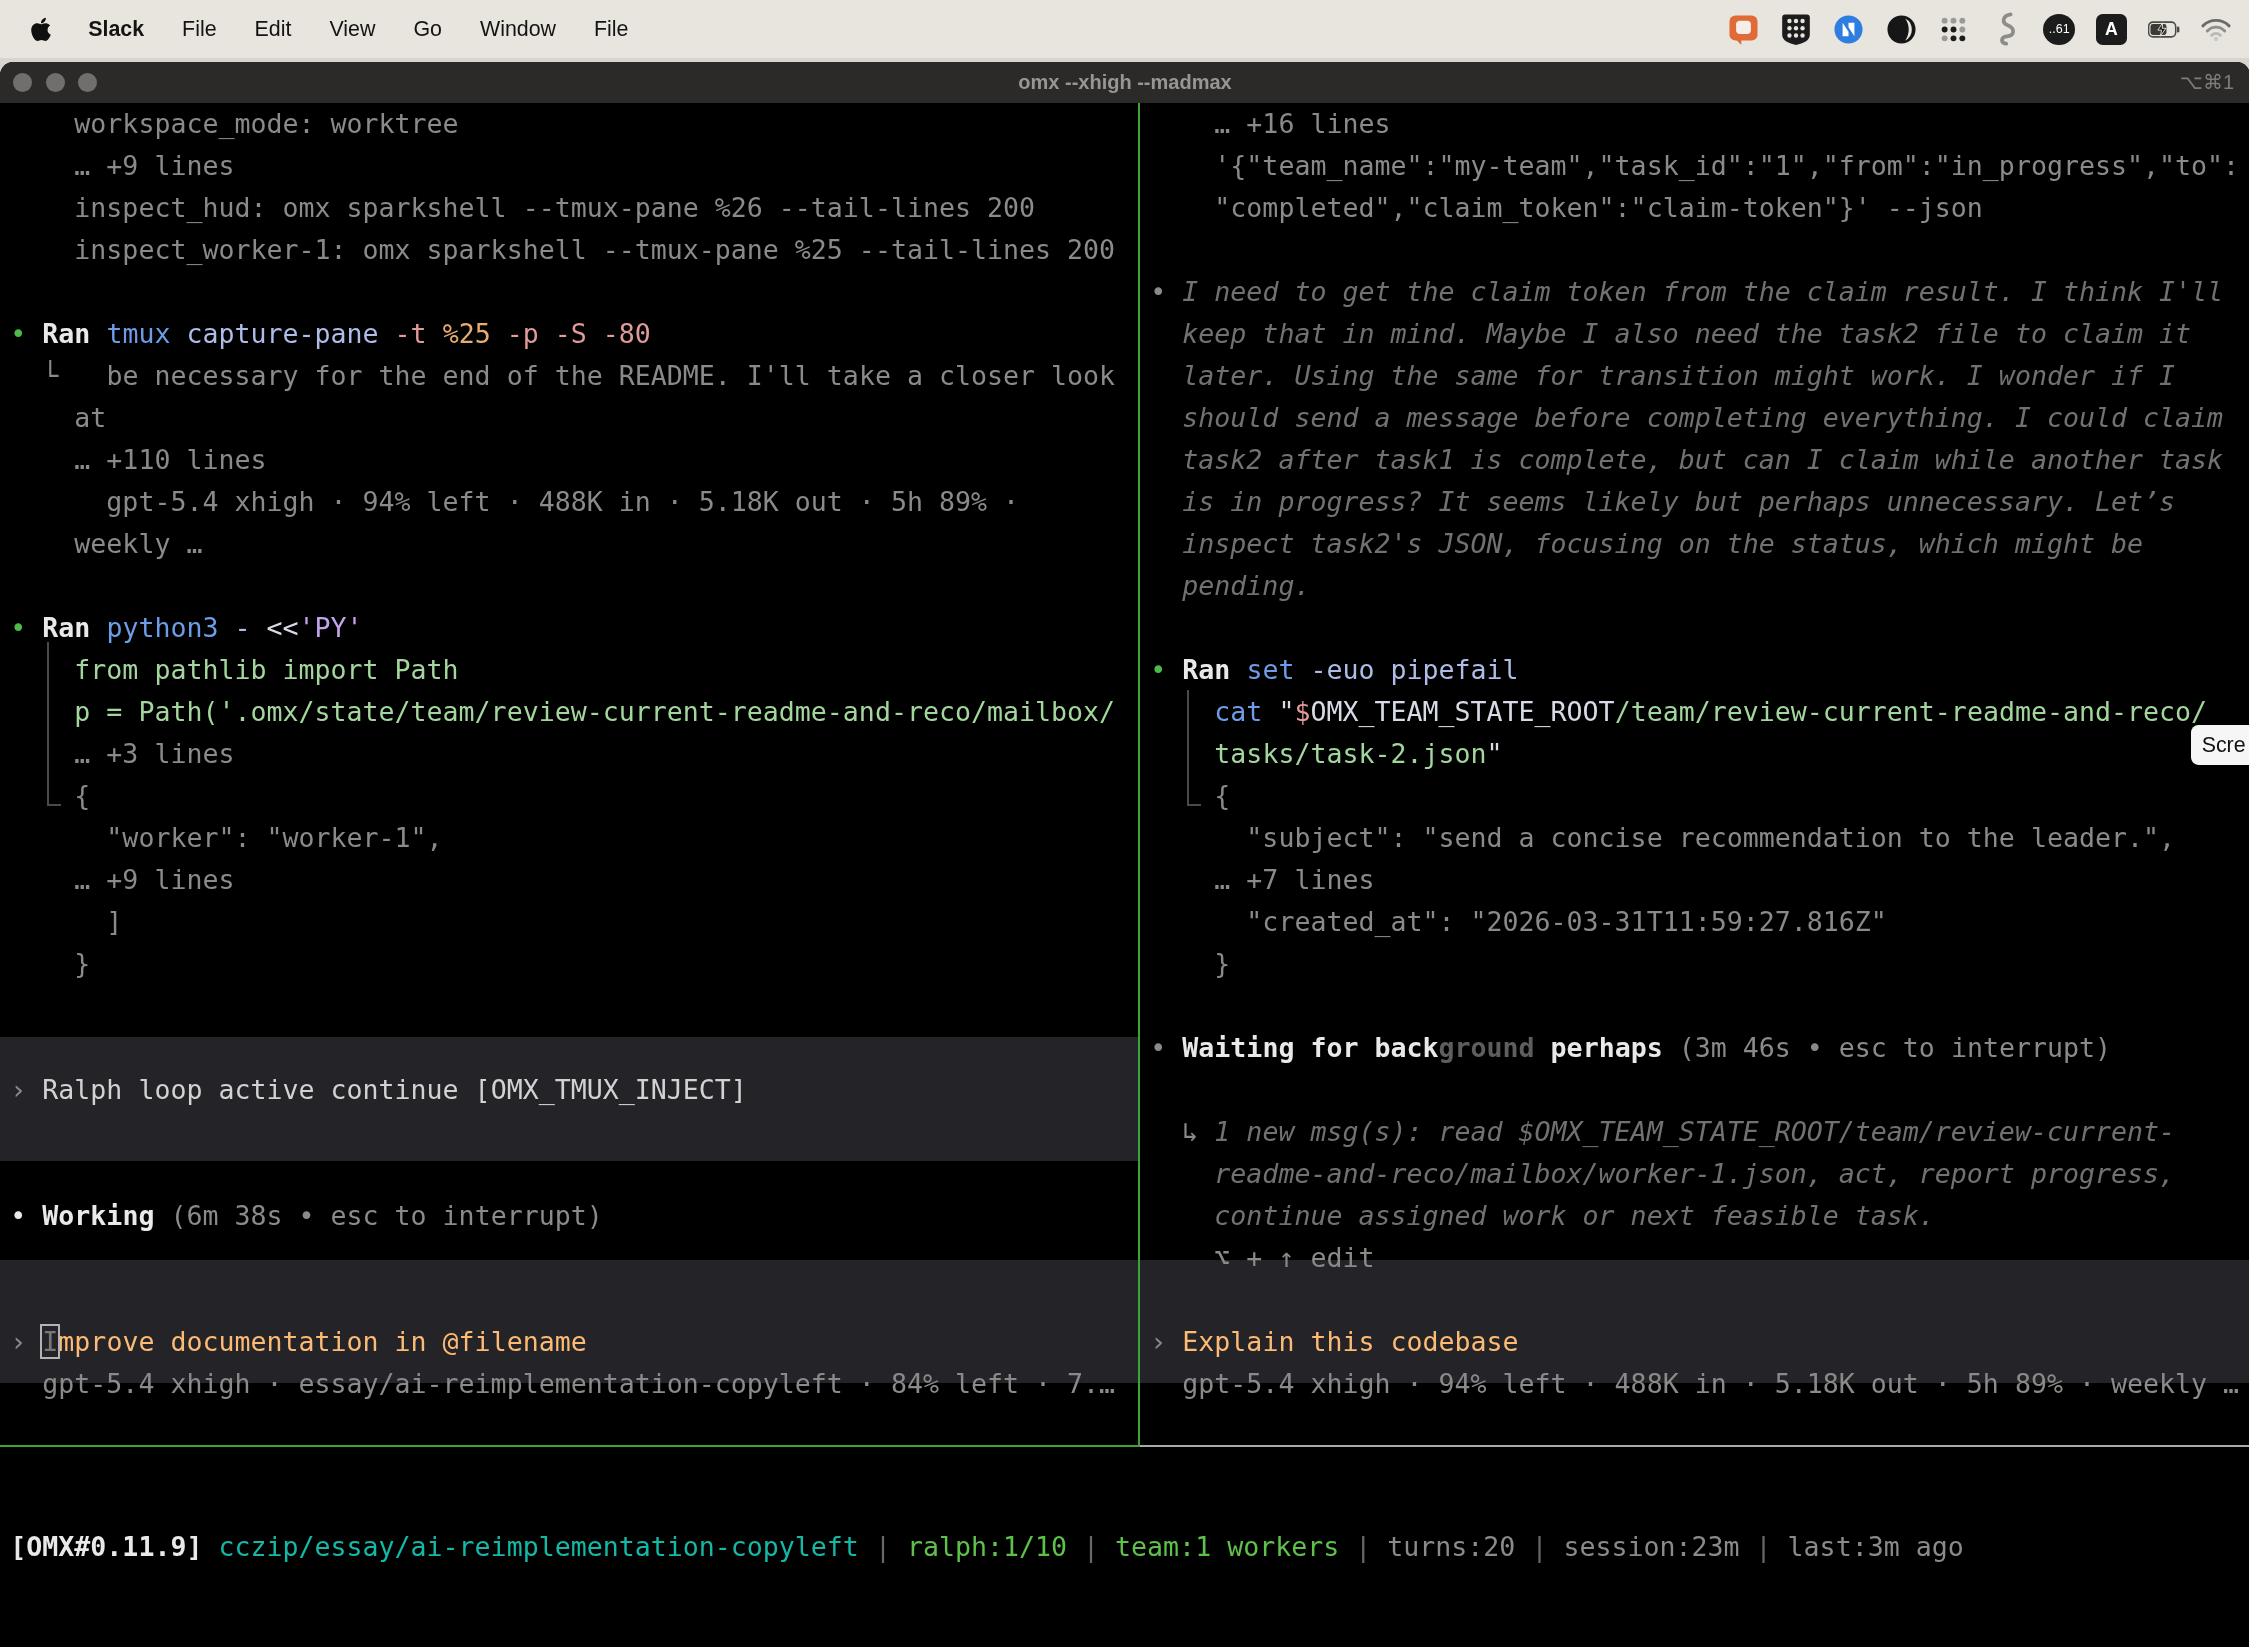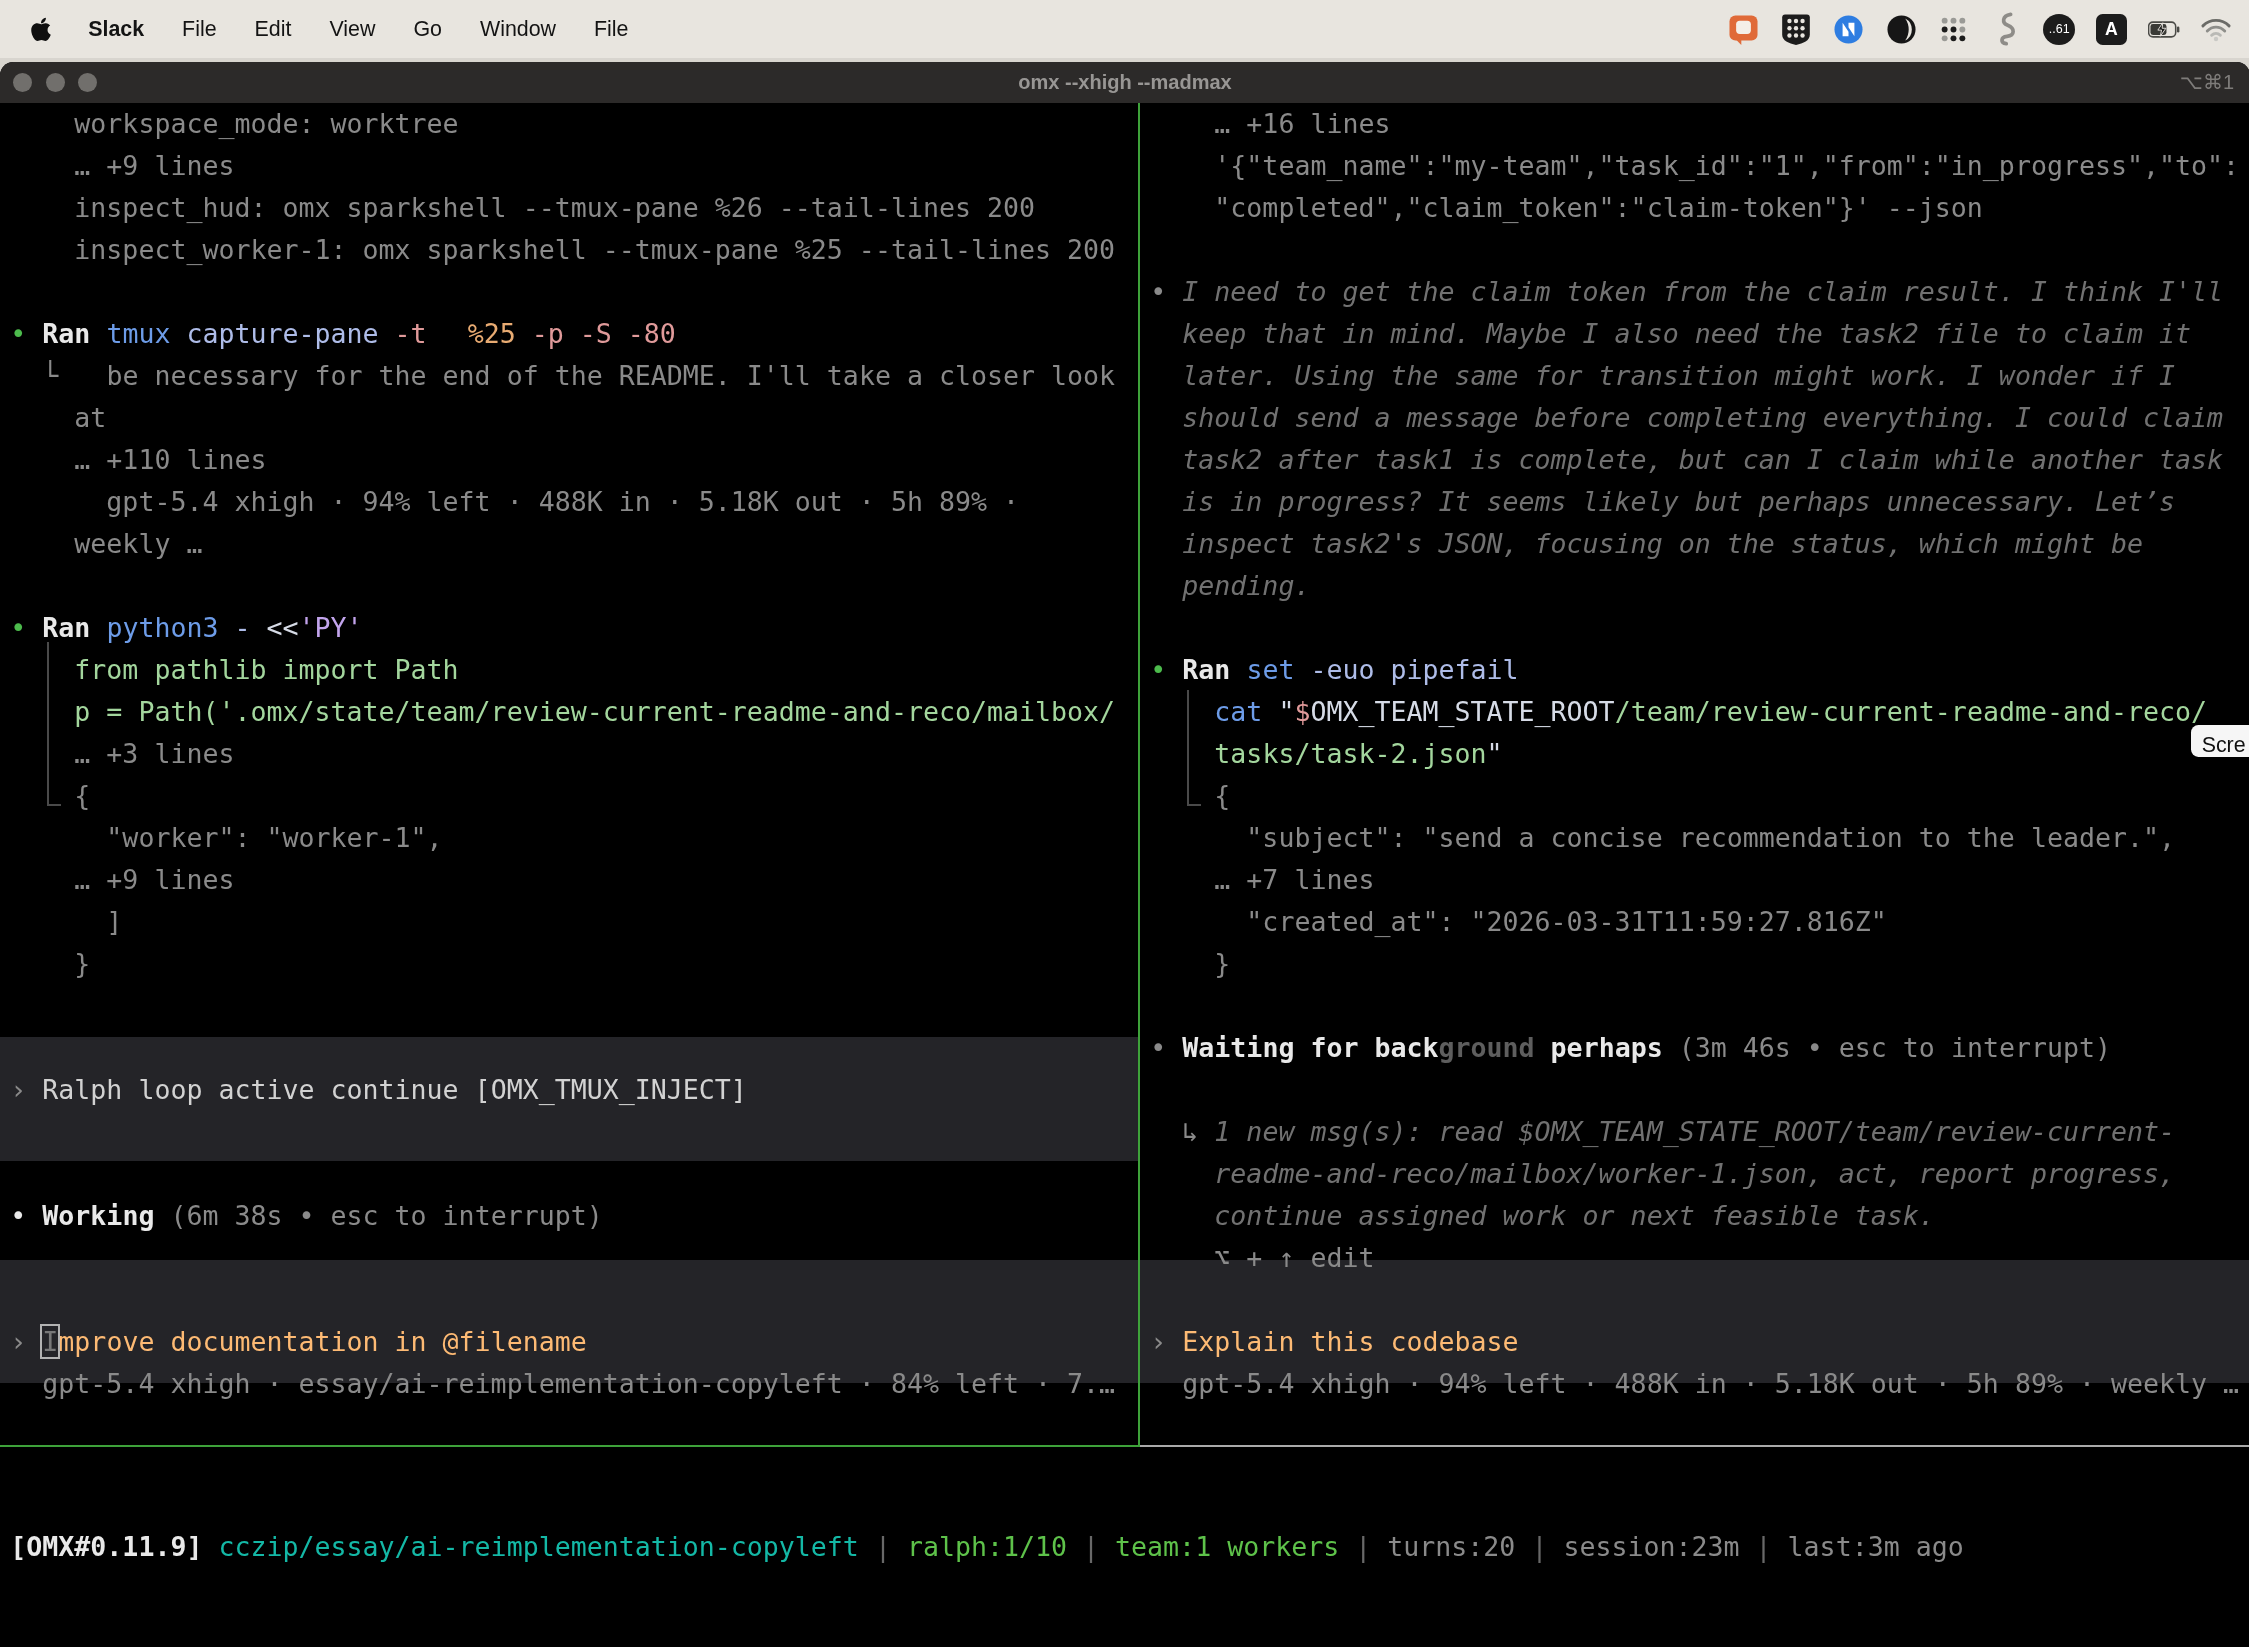--- a/index.html
+++ b/index.html
@@ -48,33 +48,33 @@
   
   .g{color:#8a8a8a;}
   .i{color:#717171;font-style:italic;}
   .w{color:#e9e9e9;font-weight:bold;}
   .wb{color:#e9e9e9;}
   .gb{color:#4cbb4c;}
   .b{color:#6d9ce8;}
   .pw{color:#aebce8;}
   .wq{color:#d6dbe6;}
   .pk{color:#e09a9a;}
-  .or{color:#e8ab72;margin-left:25px;}
+  .or{color:#e8ab72;}
   .pu{color:#c2a4ec;}
   .gn{color:#a3d69d;}
   .lg{color:#d2d2d2;}
   .ph{color:#fdba74;}
   .sh{color:#5e5e5e;font-weight:bold;}
   .cy{color:#14b8a6;}
   .sg{color:#5ec24a;}
   .dim{color:#686868;}
   .cur{outline:2.2px solid #b3b3b3;outline-offset:-0.7px;color:#787878;}
   
   .omxline{position:absolute;top:1423px;left:10.3px;height:42px;line-height:42px;white-space:pre;}
-  .tooltip{position:absolute;top:622px;right:0;height:32px;background:#f6f6f6;color:#111;
+  .tooltip{position:absolute;top:622px;right:0;height:40px;background:#f6f6f6;color:#111;
     border-radius:7.4px 0 0 7.4px;font-family:"Liberation Sans",sans-serif;font-size:21.4px;
     line-height:40px;padding:0 4.4px 0 10.3px;z-index:5;box-shadow:0 1.5px 5.9px rgba(0,0,0,.4);}
 </style>
 </head>
 <body>
 
 <div class="menubar">
   <div class="mb-left">
     <svg class="apple" viewBox="0 0 384 512">
         <path fill="#101010" d="M318.7 268.7c-.2-36.7 16.4-64.4 50-84.8-18.8-26.9-47.2-41.7-84.7-44.6-35.5-2.8-74.3 20.7-88.5 20.7-15 0-49.4-19.7-76.4-19.7C63.3 141.2 4 184.8 4 273.5q0 39.3 14.4 81.2c12.8 36.7 59 126.7 107.2 125.2 25.2-.6 43-17.9 75.8-17.9 31.8 0 48.3 17.9 76.4 17.9 48.6-.7 90.4-82.5 102.6-119.3-65.2-30.7-61.7-90-61.7-91.9zm-56.6-164.2c27.3-32.4 24.8-61.9 24-72.5-24.1 1.4-52 16.4-67.9 34.9-17.5 19.8-27.8 44.3-25.6 71.9 26.1 2 49.9-11.4 69.5-34.3z"></path>

